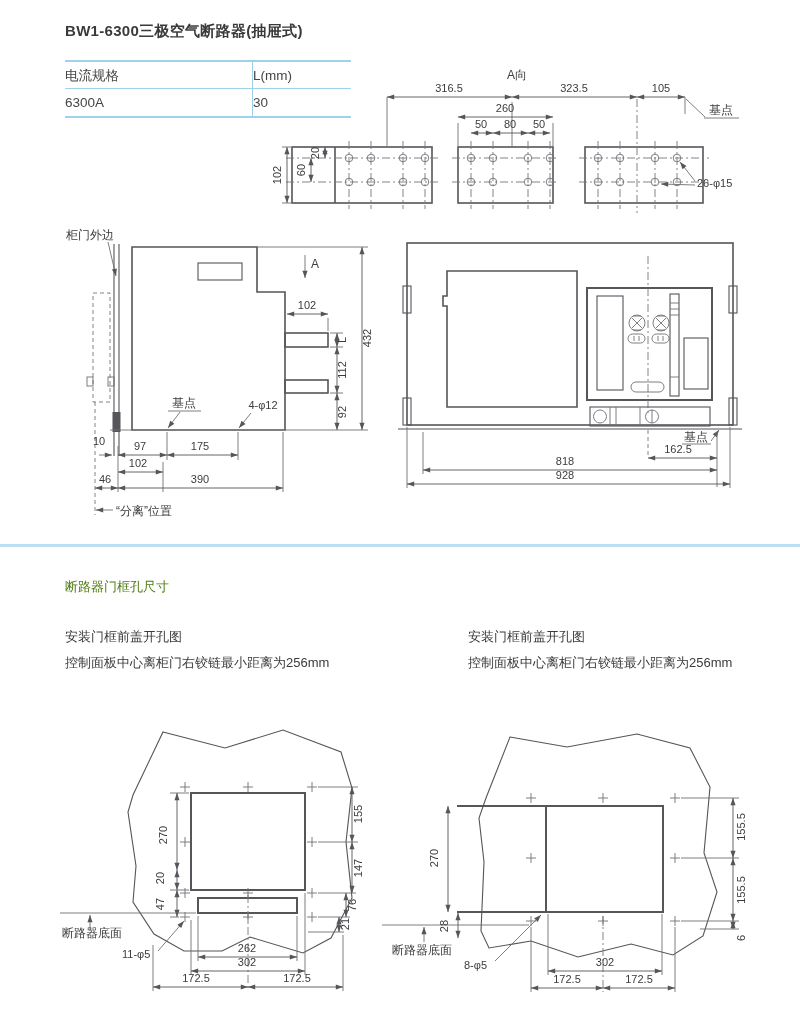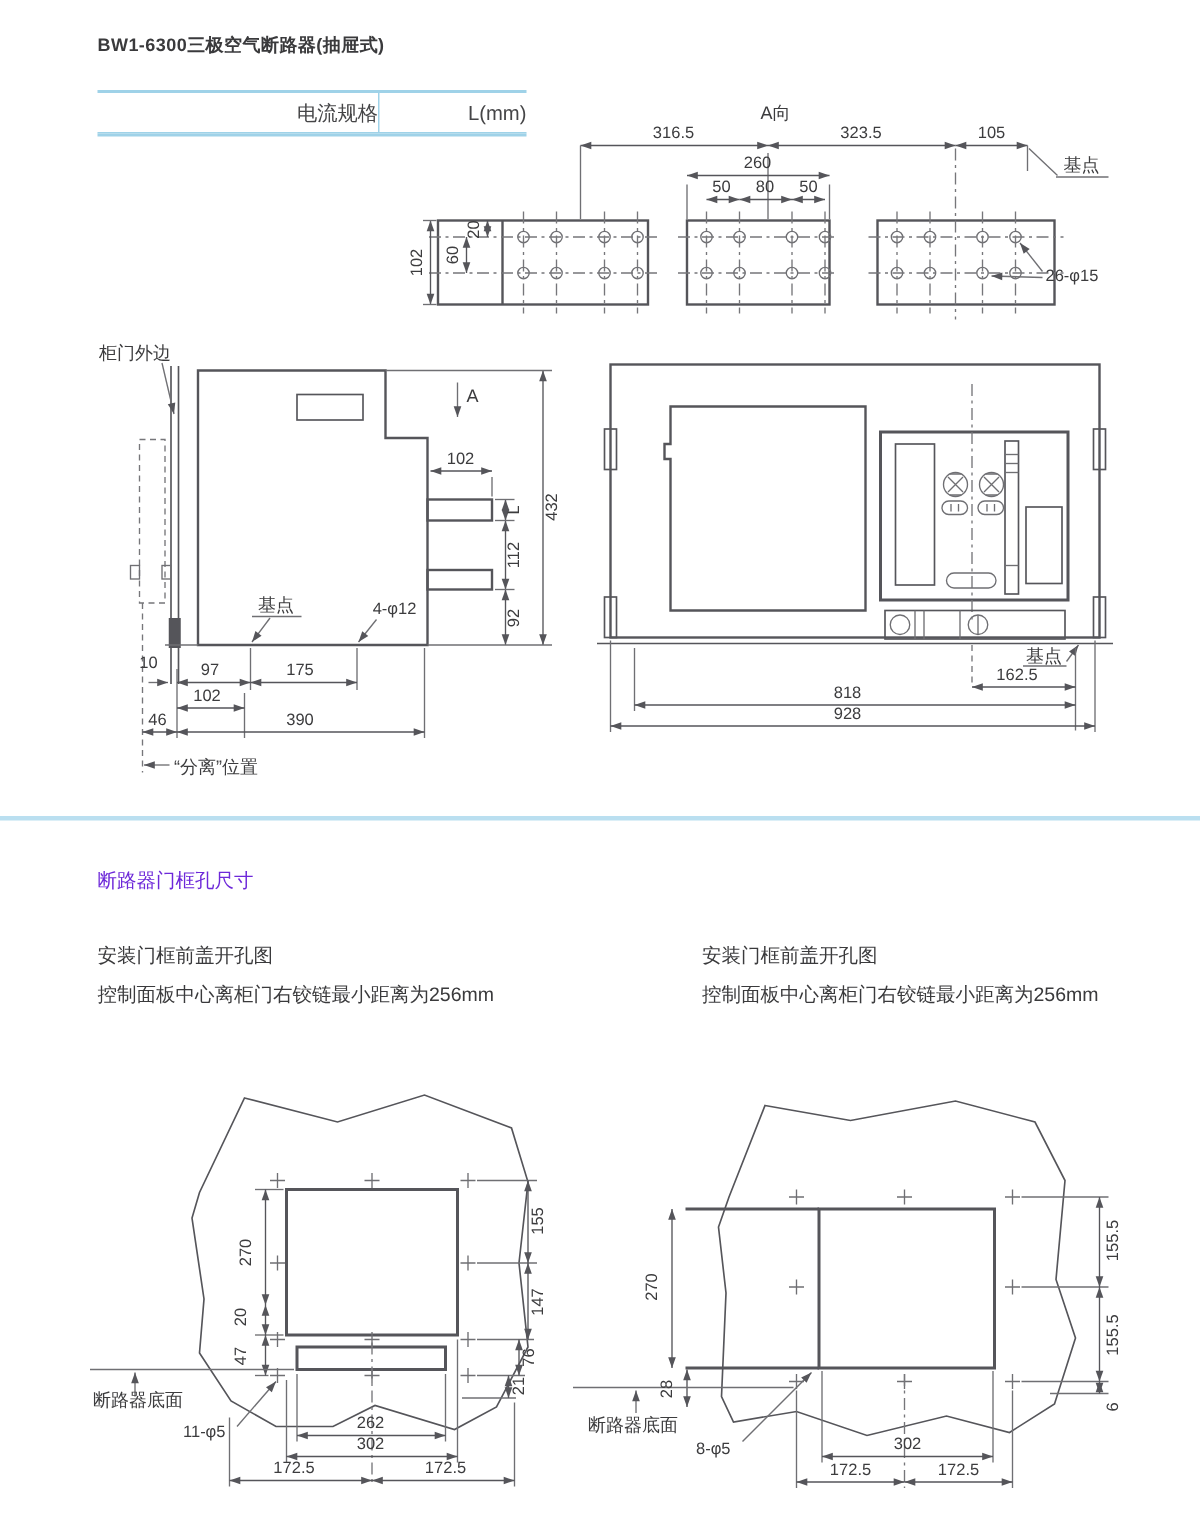--- a/index.html
+++ b/index.html
@@ -1,27 +1,27 @@
 <!DOCTYPE html>
 <html><head>
 <meta charset="utf-8">
 <style>
   *{margin:0;padding:0;box-sizing:border-box}
   html,body{background:#fff}
   body{width:800px;height:1020px;position:relative;overflow:hidden;
        font-family:"Liberation Sans","DejaVu Sans",sans-serif;color:#3c3c3e}
   .abs{position:absolute}
-  .page-title{left:65px;top:22px;font-size:12px;font-weight:bold;letter-spacing:.3px;color:#3a3a3c}
+  .page-title{left:65px;top:22px;font-size:15px;font-weight:bold;letter-spacing:.3px;color:#3a3a3c}
   .spec-table{left:65px;top:60px;width:286px;border-top:2px solid #9fd2e8;border-bottom:2px solid #9fd2e8;font-size:13.5px;color:#454547}
-  .spec-row{display:flex;height:27px;line-height:27px;text-align:right}
+  .spec-row{display:flex;height:27px;line-height:27px;text-align:left}
   .spec-row.head{border-bottom:1px solid #9fd2e8}
   .cell1{width:188px;border-right:1px solid #9fd2e8}
   .cell2{flex:1}
   .blue-divider{left:0;top:544px;width:800px;height:3px;background:#badff0}
-  .sec-title{left:65px;top:578px;font-size:13px;color:#6d28d9}
+  .sec-title{left:65px;top:578px;font-size:13px;color:#4d7c0f}
   .note-block{top:624px;font-size:13px;line-height:26px;color:#3a3a3c}
   .note-left{left:65px}
   .note-right{left:468px}
   svg{position:absolute;left:0;top:0}
   svg text{font-family:"Liberation Sans","DejaVu Sans",sans-serif;fill:#3c3c3e}
   text.d{font-size:11px}
   text.l{font-size:12px}
   .s1{stroke:#55555a;stroke-width:1.6;fill:none}
   .s1b{stroke:#55555a;stroke-width:1.1;fill:none}
   .s1c{stroke:#55555a;stroke-width:2;fill:none}
@@ -32,20 +32,24 @@
 </style>
 </head>
 <body>
 
 <div class="abs page-title">BW1-6300三极空气断路器(抽屉式)</div>
 
 <div class="abs spec-table">
   <div class="spec-row head">
     <div class="cell1">电流规格</div>
     <div class="cell2">L(mm)</div>
+  </div>
+  <div class="spec-row">
+    <div class="cell1">6300A</div>
+    <div class="cell2">30</div>
   </div>
 </div>
 
 <svg width="800" height="1020" viewBox="0 0 800 1020">
 <defs>
   <marker id="ma" viewBox="0 0 10 10" refX="9.5" refY="5" markerWidth="8" markerHeight="8" orient="auto-start-reverse" markerUnits="userSpaceOnUse">
     <path d="M0.5,1.8 L9.5,5 L0.5,8.2 Z" fill="#55555a"></path>
   </marker>
   <g id="cr" class="s2">
         <path d="M-5 0H5M0 -5V5"></path>

